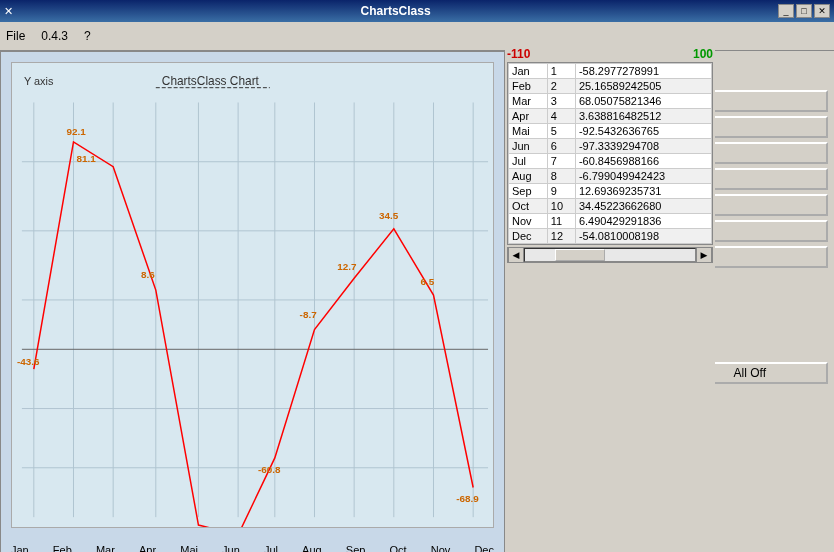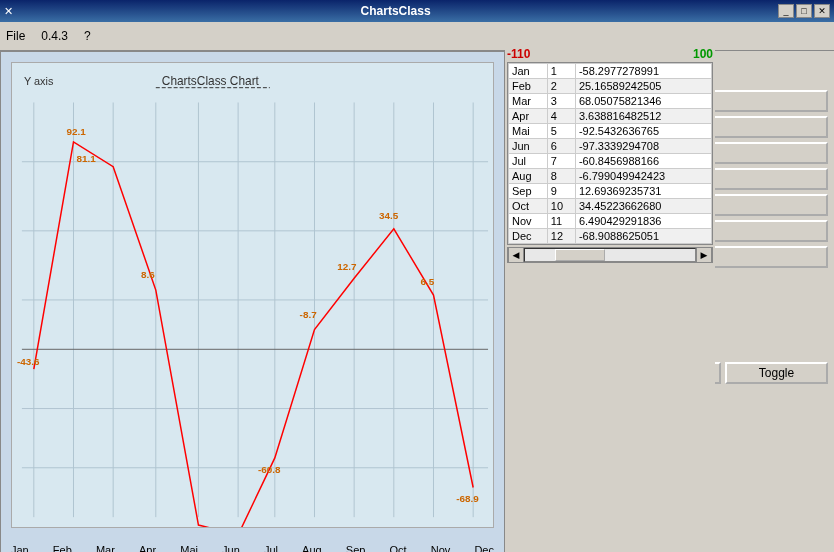--- a/index.html
+++ b/index.html
@@ -361,21 +361,20 @@
     <div class="checkbox-row">
       <input type="checkbox" checked="" style="">
       <span>Axis title</span>
     </div>
 
     <div class="options-section">
       <span class="options-label">Options:</span>
       <div class="options-buttons">
         <button class="opt-btn">All On</button>
         <button class="opt-btn">All Off</button>
-        <button class="opt-btn">Toggle</button>
       </div>
     </div>
   </div>
 
   <div style="flex:0 0 0; position:absolute; left:505px; top:44px; width:210px; height:calc(552px - 44px); background:#d4d0c8; overflow:hidden; display:flex; flex-direction:column; padding:2px;">
 
     <div class="range-row">
       <span class="range-neg">-110</span>
       <span class="range-pos">100</span>
     </div>
@@ -434,21 +433,21 @@
               <td>34.45223662680</td>
             </tr>
             <tr>
               <td>Nov</td>
               <td>11</td>
               <td>6.490429291836</td>
             </tr>
             <tr>
               <td>Dec</td>
               <td>12</td>
-              <td>-68.9088625051</td>
+              <td>-54.0810008198</td>
             </tr>
           </tbody>
       </table>
     </div>
 
     <div class="bottom-scroll">
       <div class="scroll-arrow">◀</div>
       <div class="scroll-inner">
         <div class="scroll-handle"></div>
       </div>

